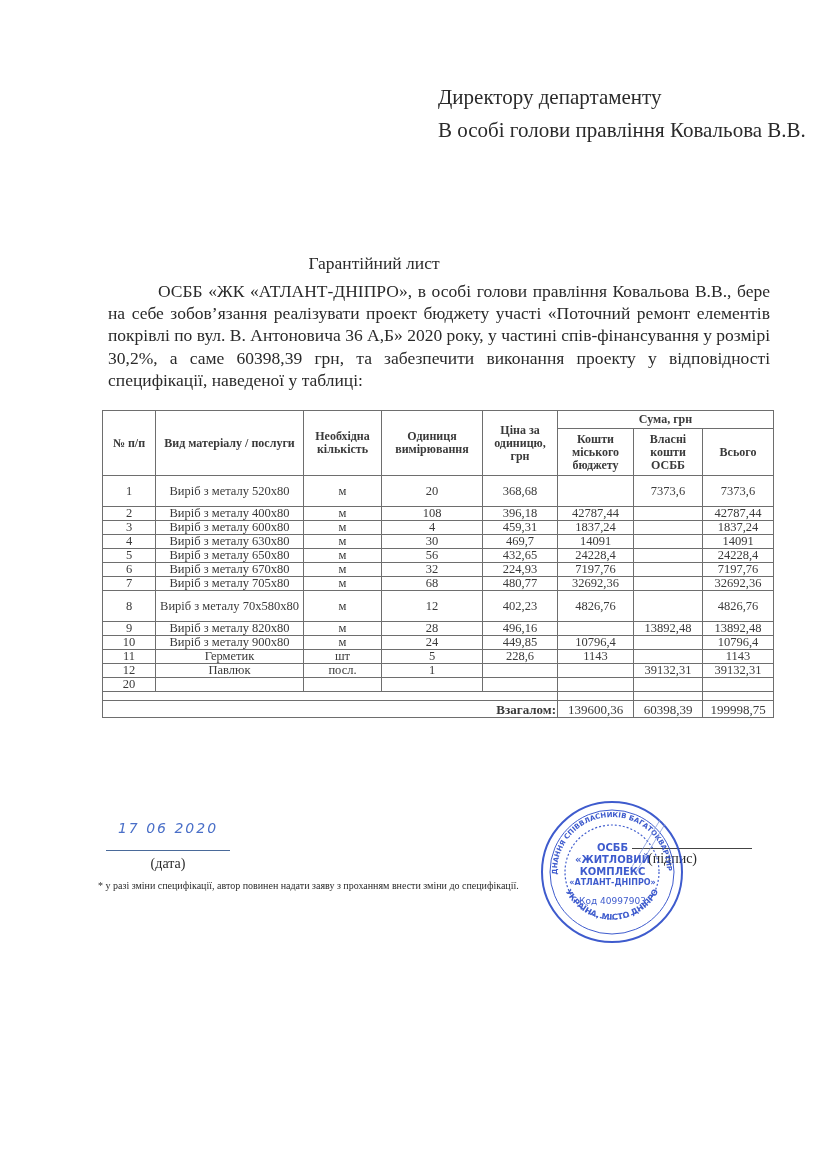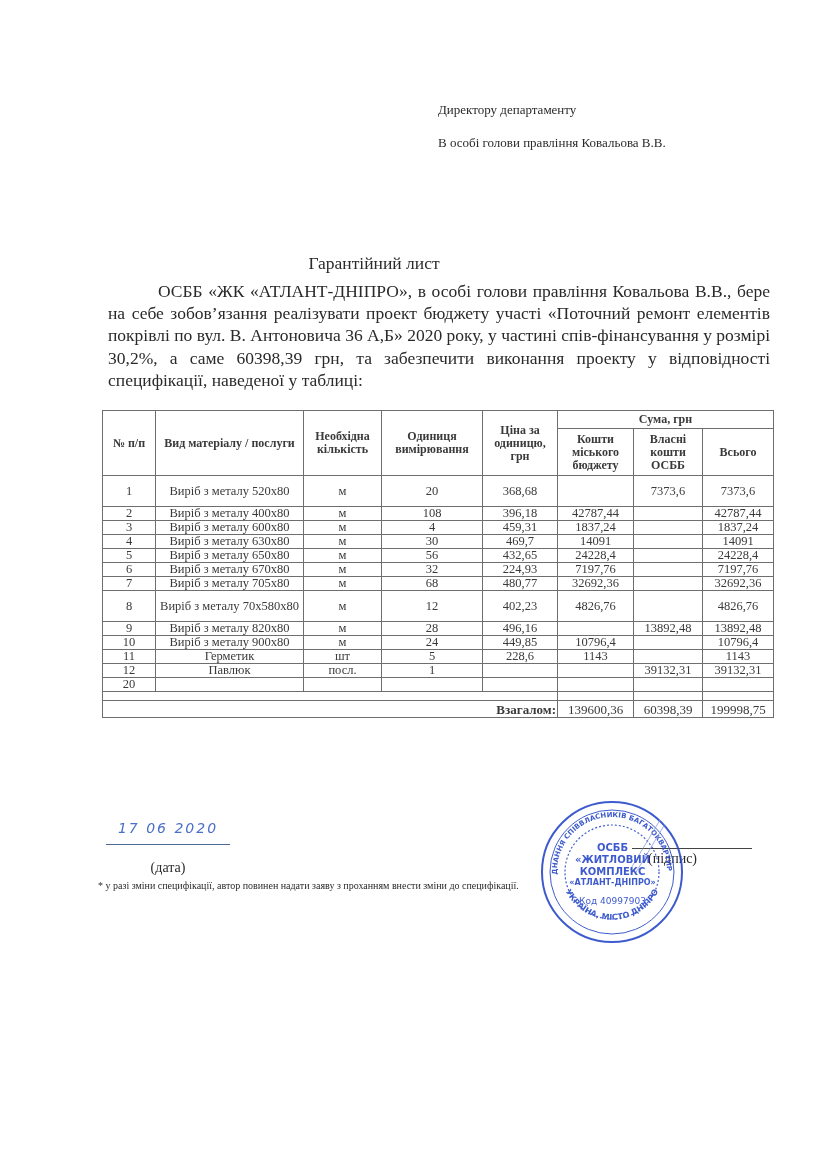--- a/index.html
+++ b/index.html
@@ -1,21 +1,21 @@
 <!DOCTYPE html>
 <html><head>
 <meta charset="utf-8">
 <style>
   html, body { margin: 0; padding: 0; background: #ffffff; }
   body {
     width: 826px; height: 1169px; position: relative; overflow: hidden;
     font-family: "Liberation Serif", "DejaVu Serif", serif; color: #2a2a2a;
   }
   .addressee {
-    position: absolute; left: 438px; top: 86px; font-size: 13px; line-height: 23px; margin-top: 12px;
+    position: absolute; left: 438px; top: 86px; font-size: 21px; line-height: 23px;
   }
   .addressee .gap { height: 10px; }
   .title {
     position: absolute; left: 0; width: 748px; top: 253px; text-align: center;
     font-size: 17.5px;
   }
   .body-text {
     position: absolute; left: 108px; width: 662px; top: 280px;
     font-size: 17.5px; line-height: 22.2px; text-align: justify;
     text-indent: 50px;
@@ -35,23 +35,23 @@
   table.spec tr.r td { height: 13px; }
   table.spec tr.r2 td { height: 30px; }
   table.spec tr.empty td { height: 8px; }
   table.spec tr.total td { height: 16px; font-size: 13px; }
   table.spec td.lbl { text-align: right; font-weight: bold; padding-right: 1px; }
 
   .date-block { position: absolute; left: 106px; top: 820px; width: 124px; text-align: center; }
   .date-hand {
     font-family: "DejaVu Sans", sans-serif; font-style: italic; color: #4a6fc8;
     font-size: 14px; letter-spacing: 2px; border-bottom: 1.5px solid #4a6a9a;
-    padding-bottom: 8px;
-  }
-  .date-label { font-size: 14px; margin-top: 15px; }
+    padding-bottom: 14px;
+  }
+  .date-label { font-size: 14px; margin-top: 5px; }
 
   .sign-line { position: absolute; left: 632px; top: 848px; width: 120px; border-top: 1px solid #444; }
   .sign-label { position: absolute; left: 648px; top: 851px; font-size: 14px; }
   .footnote { position: absolute; left: 98px; top: 880px; font-size: 10px; }
 
   .stamp { position: absolute; left: 540px; top: 800px; width: 145px; height: 145px; opacity: 0.9; }
   .stamp-text {
     position: absolute; left: 0; width: 145px; text-align: center;
     font-family: "DejaVu Sans", sans-serif; color: #2a4ac8; font-weight: bold; font-size: 10px;
   }

